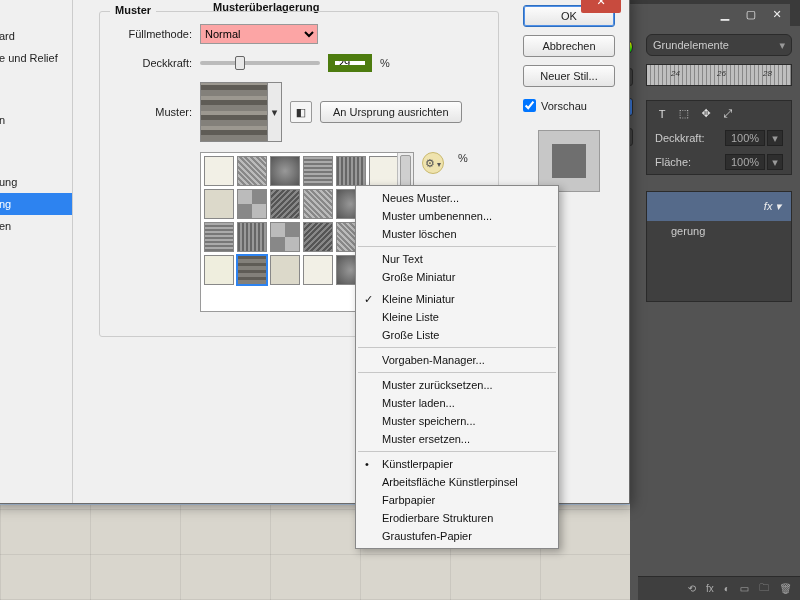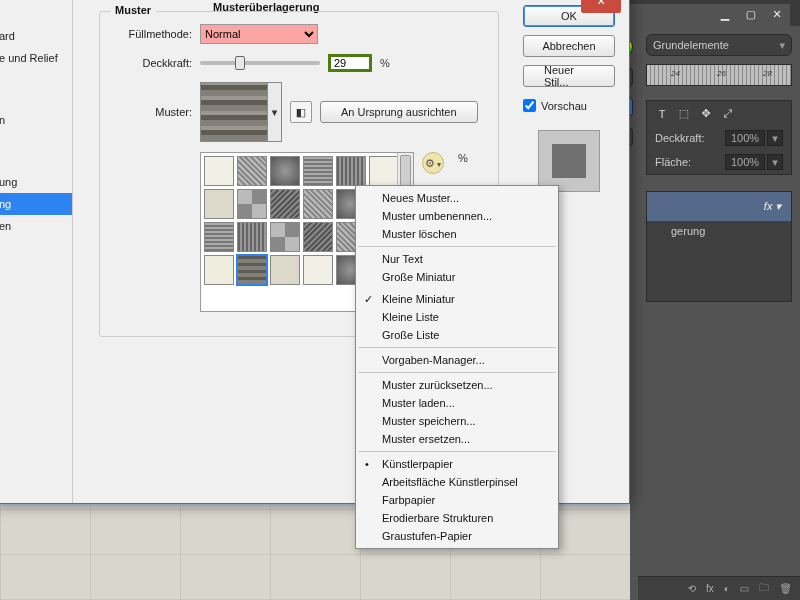--- a/index.html
+++ b/index.html
@@ -48,29 +48,29 @@
 
   .fieldset-title { font-weight:bold; color:#111; position:absolute; left:100px; top:6px;margin-left:40px;}
   .fieldset { border:1px solid #ccc; border-radius:3px; margin-top:14px; padding:12px 14px 14px; position:relative;}
   .fieldset-legend { position:absolute; top:-8px; left:10px; background:#f0f0f0; padding:0 5px; font-weight:bold; color:#111;}
 
   .formrow { display:flex; align-items:center; gap:8px; margin-bottom:10px;}
   .formrow .lbl { width:78px; text-align:right; color:#222;}
   select.combo { width:118px; height:20px; border:1px solid #999; background:#fca5a5;}
   .slider { width:120px; height:4px; background:#bbb; position:relative; border-radius:2px;}
   .slider .thumb { position:absolute; top:-5px; width:10px; height:14px; background:#e8e8e8; border:1px solid #666; border-radius:2px;}
-  input.num { width:44px; height:18px; border:3px solid #4d7c0f; text-align:left; padding:0 3px;}
+  input.num { width:44px; height:18px; border:7px solid #4d7c0f; text-align:left; padding:0 3px;}
   .unit { color:#333; }
 
   .pattern-thumb { width:68px; height:60px; border:1px solid #888; background:
     repeating-linear-gradient(0deg,#83807a 0 6px,#5f5c56 6px 11px,#9c9890 11px 15px);}
   .pattern-dd { width:14px; height:60px; border:1px solid #888; border-left:none; background:#eaeaea; display:flex;align-items:center;justify-content:center;color:#333;}
   .iconbtn { width:22px; height:22px; border:1px solid #999; background:#f5f5f5; display:flex;align-items:center;justify-content:center; border-radius:2px; color:#333;}
 
-  .btn { height:22px; border:1px solid #8b8b8b; border-radius:3px; background:linear-gradient(#fdfdfd,#e6e6e6); padding:0 20px; color:#222; display:flex;align-items:center;justify-content:center;}
+  .btn { height:22px; border:1px solid #8b8b8b; border-radius:3px; background:linear-gradient(#fdfdfd,#e6e6e6); padding:0 12px; color:#222; display:flex;align-items:center;justify-content:center;}
   .btn.primary { border-color:#2e6fc1; box-shadow:0 0 0 1px #4f8fe6 inset; }
 
   .chk { display:flex; align-items:center; gap:5px; color:#222; margin-top:4px;}
   .chk input { width:13px; height:13px; }
   .preview-sw { width:62px; height:62px; background:#c7c7c7; border:1px solid #9a9a9a; margin:10px auto 0; display:flex;align-items:center;justify-content:center;}
   .preview-sw .inner { width:34px; height:34px; background:#6f6f6f;}
 
   
   .picker { border:1px solid #9a9a9a; background:#fff; width:214px; height:160px; display:flex;}
   .picker-grid { flex:1; padding:3px; overflow:hidden;}

